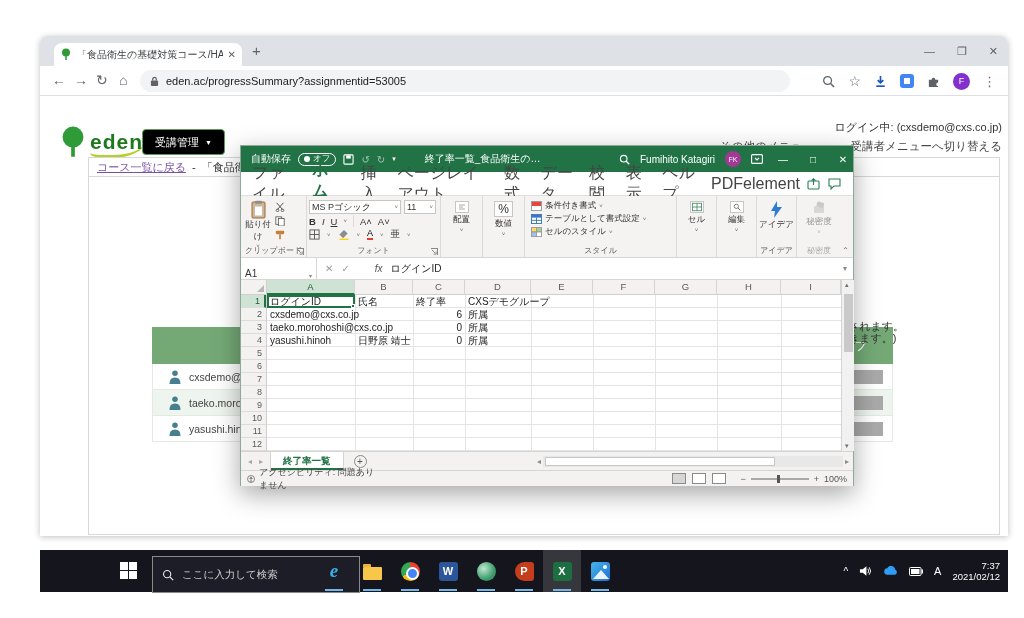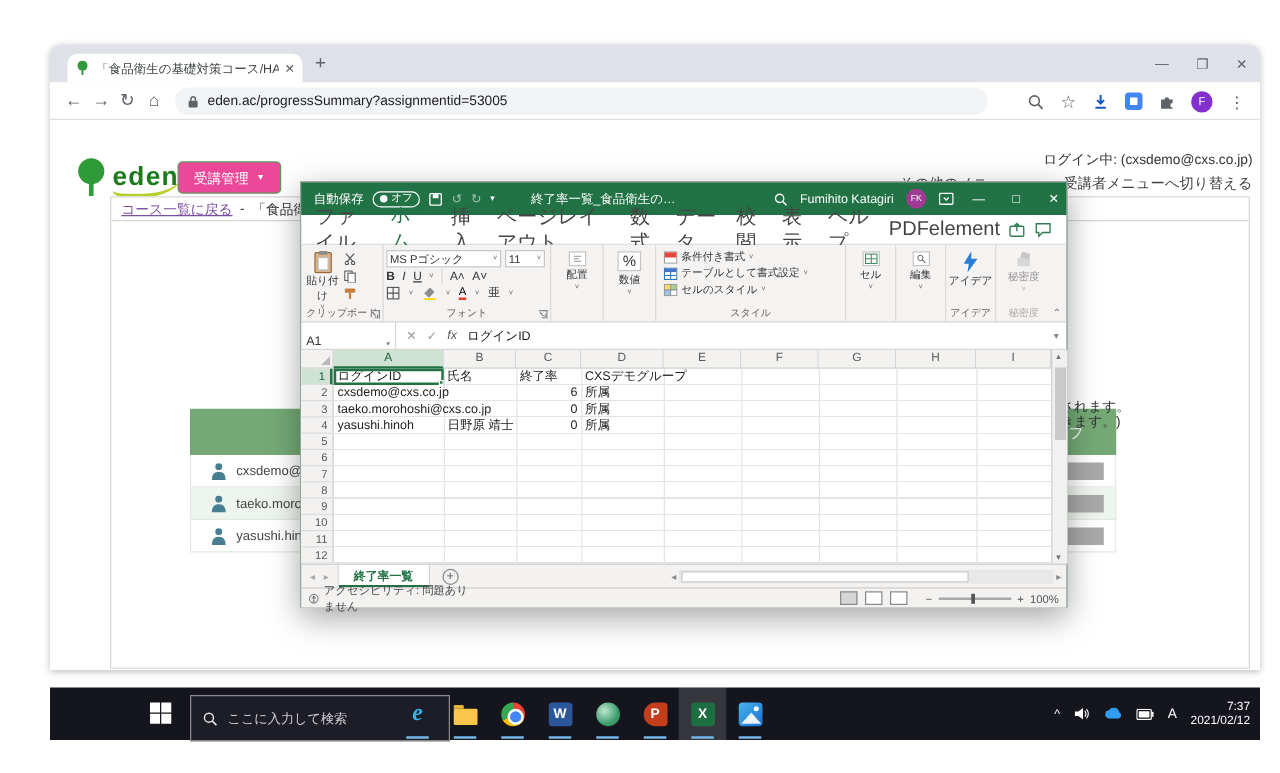--- a/index.html
+++ b/index.html
@@ -25,21 +25,21 @@
   .tool-right { position:absolute; right:12px; top:4px; height:22px; display:flex; align-items:center; gap:13px; }
   .avatarF { width:17px; height:17px; border-radius:50%; background:#8430ce; color:#fff; font-size:9px;
              display:flex; align-items:center; justify-content:center; }
   .bluebox { width:14px; height:14px; border-radius:3px; background:#4285f4; display:flex; align-items:center; justify-content:center; }
   .bluebox i { display:block; width:6px; height:6px; background:#fff; }
 
   
   .page { position:absolute; left:0; top:60px; width:100%; height:440px; background:#fff; }
   .logo { position:absolute; left:18px; top:30px; display:flex; align-items:flex-end; gap:2px; }
   .logo-text { font-size:21px; font-weight:bold; color:#1c7a1c; letter-spacing:1px; border-bottom:3px solid #b7cf2a; border-radius:0 0 60% 20%; padding:0 2px 1px 0; }
-  .manage-btn { position:absolute; left:102px; top:33px; height:26px; padding:0 12px; background:#ec4899; border:1px solid #5d9b5d;
+  .manage-btn { position:absolute; left:102px; top:33px; height:26px; padding:0 12px; background:#000000; border:1px solid #5d9b5d;
                 border-radius:4px; color:#fff; font-size:11px; display:flex; align-items:center; gap:6px; }
   .login-line { position:absolute; right:6px; top:24px; font-size:11px; color:#333; }
   .menu-line { position:absolute; right:6px; top:43px; font-size:11.5px; color:#444; display:flex; gap:26px; }
   .panel { position:absolute; left:48px; top:61px; width:912px; height:378px; border:1px solid #d8d8d8; background:#fff; }
   .crumb { height:19px; border-bottom:1px solid #d8d8d8; display:flex; align-items:center; padding:0 8px; gap:6px; font-size:11px; }
   .crumb a { color:#7a4fa3; text-decoration:underline; }
   .crumb .ct { color:#333; }
   .members { position:absolute; left:112px; top:231px; width:741px; }
   .m-head { height:37px; background:#74a976; position:relative; }
   .m-frag { position:absolute; right:26px; top:11px; color:#fff; font-size:12px; }
@@ -57,39 +57,39 @@
   .autosave-pill { border:1px solid #fff; border-radius:8px; padding:0 5px; height:13px; display:flex; align-items:center; gap:3px; font-size:8.5px; }
   .autosave-pill .dot { width:6px; height:6px; border-radius:50%; background:#fff; }
   .dim { opacity:.55; }
   .xl-titletext { margin-left:22px; white-space:nowrap; }
   .xl-tright { margin-left:auto; display:flex; align-items:center; gap:10px; }
   .fk { width:16px; height:16px; border-radius:50%; background:#a23a95; color:#fff; font-size:7px; display:flex; align-items:center; justify-content:center; }
   .xl-ctl { width:20px; text-align:center; font-size:10px; }
   .xl-menu { position:absolute; left:0; top:26px; width:100%; height:24px; background:#fff; border-bottom:1px solid #e1dfdd;
              display:flex; align-items:center; padding:0 4px; font-size:16px; color:#444; }
   .xl-menu .mt { padding:4px 7px; }
-  .xl-menu .mt.active { color:#217346; border-bottom:2px solid #84cc16; font-weight:normal; }
+  .xl-menu .mt.active { color:#217346; border-bottom:6px solid #84cc16; font-weight:bold; }
   .xl-menu-right { margin-left:auto; display:flex; gap:8px; padding-right:8px; }
   .ribbon { position:absolute; left:0; top:50px; width:100%; height:62px; background:#f5f3f2; border-bottom:1px solid #d8d6d4;
             display:flex; }
   .rg { position:relative; height:100%; border-right:1px solid #dcdad8; padding:3px 2px 0 2px; }
   .rg-label { position:absolute; bottom:1px; left:0; width:100%; text-align:center; font-size:8px; color:#605e5c; }
   .launch { position:absolute; bottom:2px; right:2px; width:7px; height:7px; border-left:1px solid #888; border-bottom:1px solid #888; transform:rotate(180deg); }
   .pastebtn { float:left; width:30px; text-align:center; font-size:8.5px; color:#333; padding-top:1px; }
   .clipmini { float:left; display:flex; flex-direction:column; gap:4px; padding:3px 2px; }
   .fbox { border:1px solid #c8c6c4; background:#fff; font-size:9px; color:#333; height:14px; display:flex; align-items:center; padding:0 2px; gap:2px; }
   .frow { display:flex; gap:3px; align-items:center; margin:1px 0; }
   .glyphbtn { font-size:9.5px; color:#333; }
   .stylerow { display:flex; align-items:center; gap:3px; font-size:8.5px; color:#333; height:13px; white-space:nowrap; }
   .collbtn { width:100%; text-align:center; font-size:8.5px; color:#333; display:flex; flex-direction:column; align-items:center; gap:1px; padding-top:2px; }
   .carets { font-size:6px; color:#666; }
   .formula { position:absolute; left:0; top:112px; width:100%; height:22px; background:#fff; border-bottom:1px solid #d8d6d4; display:flex; align-items:center; }
   .namebox { width:76px; height:100%; border-right:1px solid #d8d6d4; display:flex; align-items:flex-end; padding:0 4px; font-size:10px; color:#333; }
   .fbtns { display:flex; gap:8px; padding:0 8px; color:#9a9a9a; font-size:10px; align-items:center; }
-  .fx { font-style:italic; font-family:Liberation Sans, sans-serif; color:#555; }
+  .fx { font-style:italic; font-family:Liberation Sans, sans-serif; color:#555;margin-left:17px; }
   .fvalue { font-size:10px; color:#222; flex:1; }
   .fcaret { padding-right:6px; color:#888; font-size:8px; }
 
   .grid { position:absolute; left:0; top:134px; width:600px; height:171px; background:#fff; }
   .colhdr { position:absolute; top:0; height:15px; background:#f3f2f1; border-right:1px solid #d4d4d4; border-bottom:1px solid #cfcfcf;
             font-size:9.5px; color:#5a5a5a; text-align:center; line-height:14px; }
   .colhdr.sel { background:#cfe3d4; border-bottom:2px solid #217346; color:#1a5c38; }
   .corner { position:absolute; left:0; top:0; width:26px; height:15px; background:#f3f2f1; border-right:1px solid #cfcfcf; border-bottom:1px solid #cfcfcf; }
   .corner i { position:absolute; right:2px; bottom:2px; width:0; height:0; border-left:7px solid transparent; border-bottom:7px solid #b8b8b8; }
   .rowhdrs { position:absolute; left:0; top:15px; width:26px; height:156px; background:#f3f2f1; border-right:1px solid #cfcfcf; }

